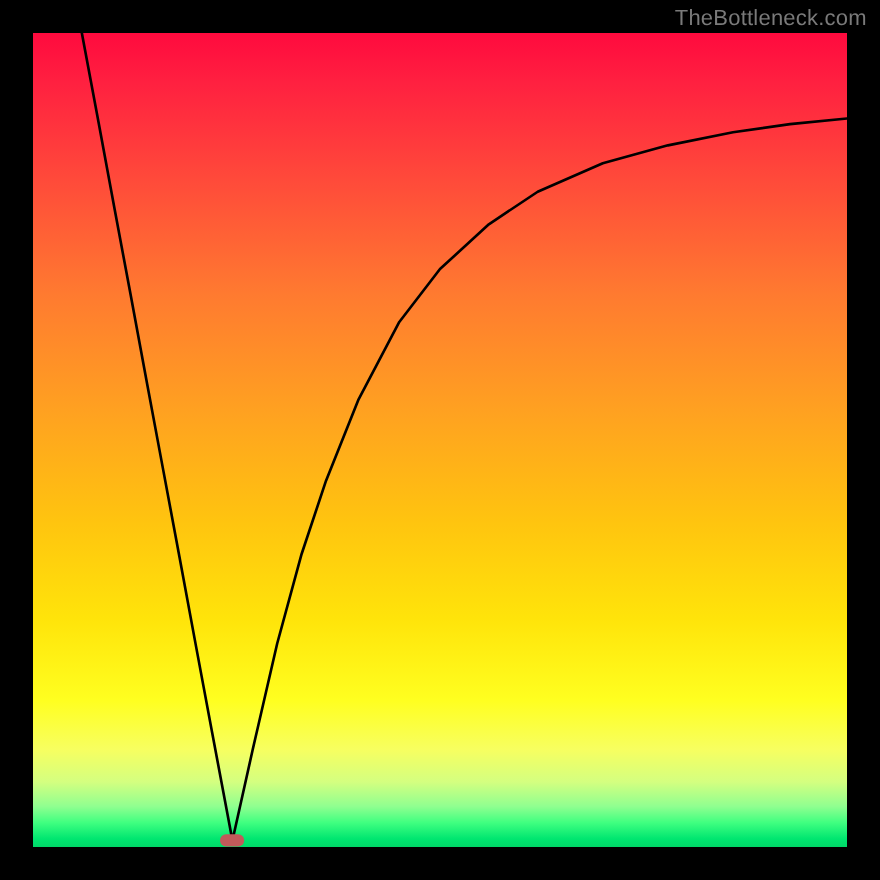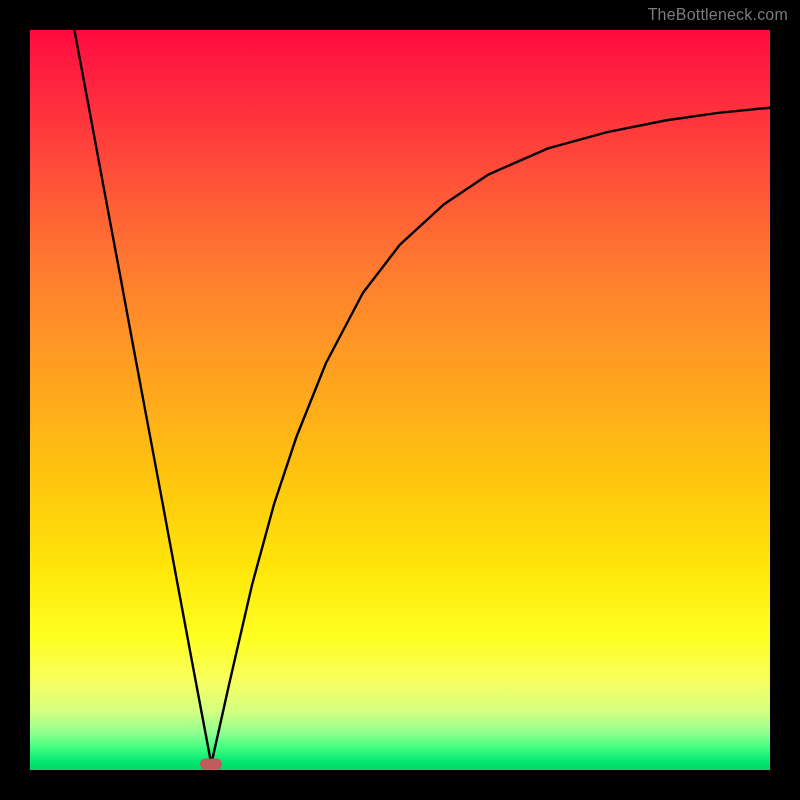--- a/index.html
+++ b/index.html
@@ -55,21 +55,21 @@
     height: 11px;
     border-radius: 6px;
     background: #c15a5a;
     transform: translate(-50%, -50%);
   }
   .attribution {
     position: absolute;
     top: 6px;
     right: 12px;
     color: #7a7a7a;
-    font-size: 16px;
+    font-size: 20px;
     letter-spacing: 0.2px;
     user-select: none;
   }
 </style>
 </head>
 <body>
 
 <div class="frame">
   <div class="attribution">TheBottleneck.com</div>
 

